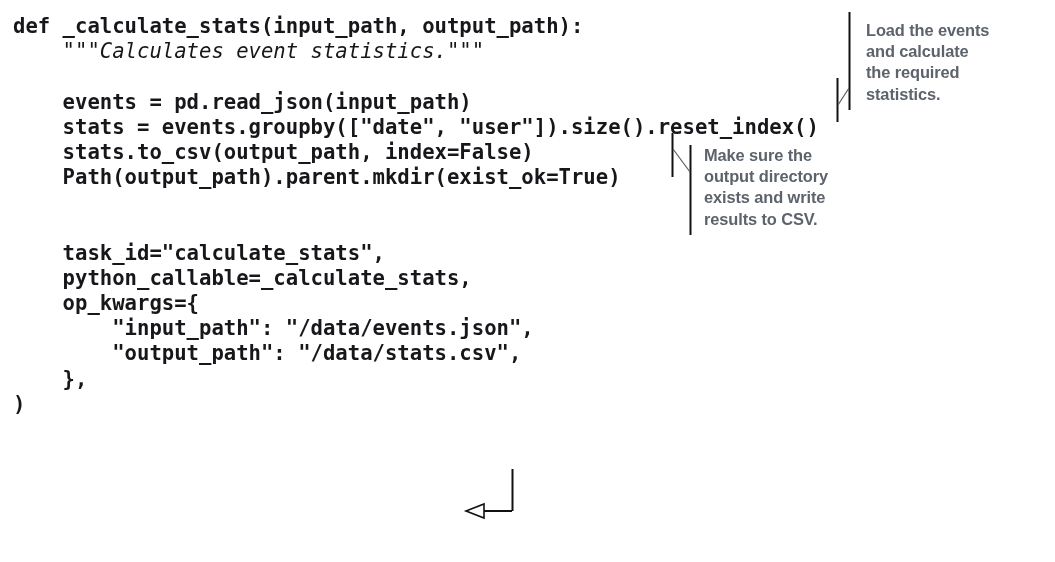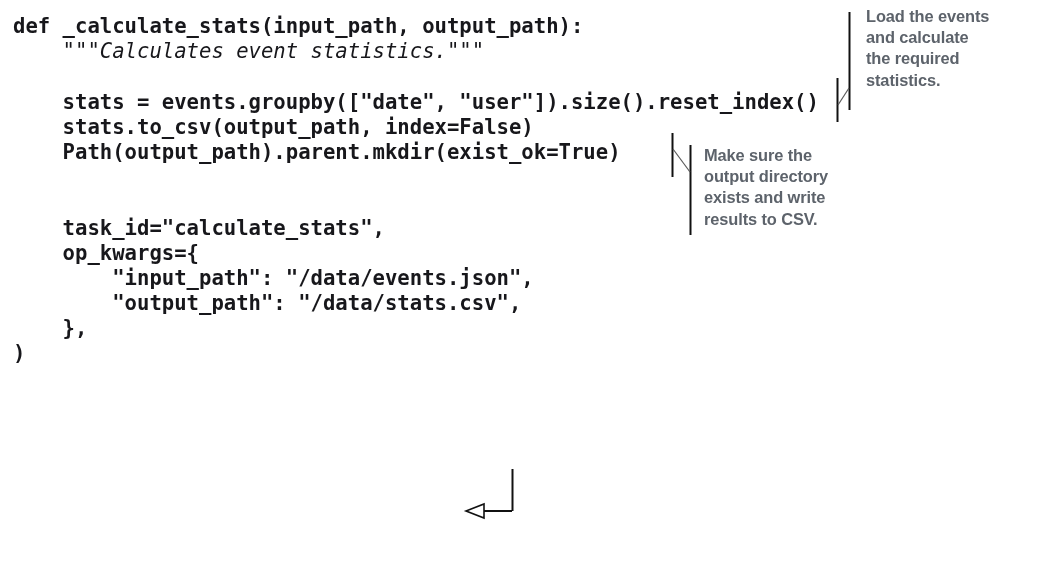--- a/index.html
+++ b/index.html
@@ -44,21 +44,21 @@
   .callout {
     position: absolute;
     font-family: "Liberation Sans", "DejaVu Sans", sans-serif;
     font-weight: 700;
     font-size: 16.4px;
     line-height: 21.2px;
     color: #5d636b;
     white-space: pre-line;
     letter-spacing: -0.1px;
   }
-  #callout-load      { left: 866px; top: 6px;   width: 180px; }
+  #callout-load      { left: 866px; top: 20px;   width: 180px; }
   #callout-mkdir     { left: 704px; top: 145px; width: 172px; }
   #callout-order     { left: 528px; top: 466px; width: 160px; }
 
   
   #leaders {
     position: absolute;
     left: 0;
     top: 0;
     width: 1055px;
     height: 562px;
@@ -67,26 +67,28 @@
 </style>
 </head>
 <body>
 
 <div id="page">
 
   <div id="code-listing">
     <div class="code-line regular">def _calculate_stats(input_path, output_path):</div>
     <div class="code-line italic">    """Calculates event statistics."""</div>
     <div class="code-line blank"></div>
+    <div class="code-line bold">    events = pd.read_json(input_path)</div>
     <div class="code-line bold">    stats = events.groupby(["date", "user"]).size().reset_index()</div>
     <div class="code-line bold">    stats.to_csv(output_path, index=False)</div>
     <div class="code-line bold">    Path(output_path).parent.mkdir(exist_ok=True)</div>
     <div class="code-line blank"></div>
     <div class="code-line blank"></div>
     <div class="code-line regular">    task_id="calculate_stats",</div>
+    <div class="code-line regular">    python_callable=_calculate_stats,</div>
     <div class="code-line regular">    op_kwargs={</div>
     <div class="code-line regular">        "input_path": "/data/events.json",</div>
     <div class="code-line regular">        "output_path": "/data/stats.csv",</div>
     <div class="code-line regular">    },</div>
     <div class="code-line regular">)</div>
     <div class="code-line blank"></div>
   </div>
 
   <svg id="leaders" viewBox="0 0 1055 562" width="1055" height="562">
 

